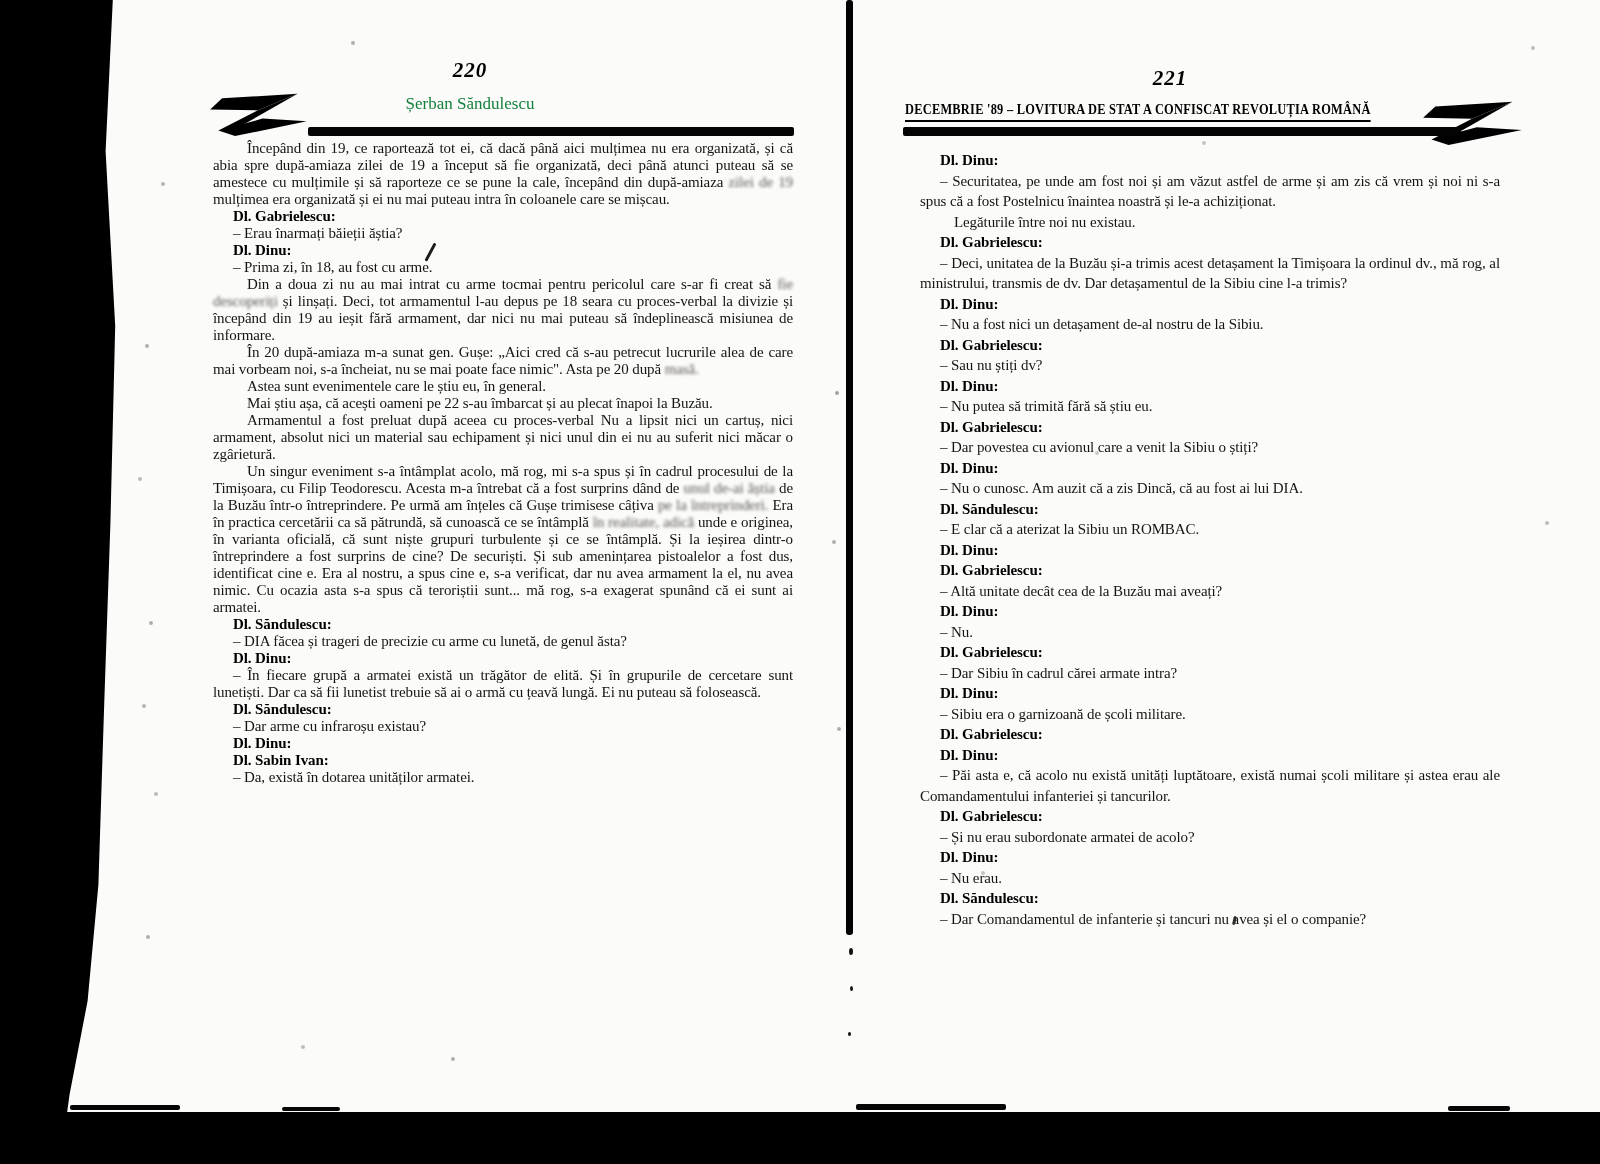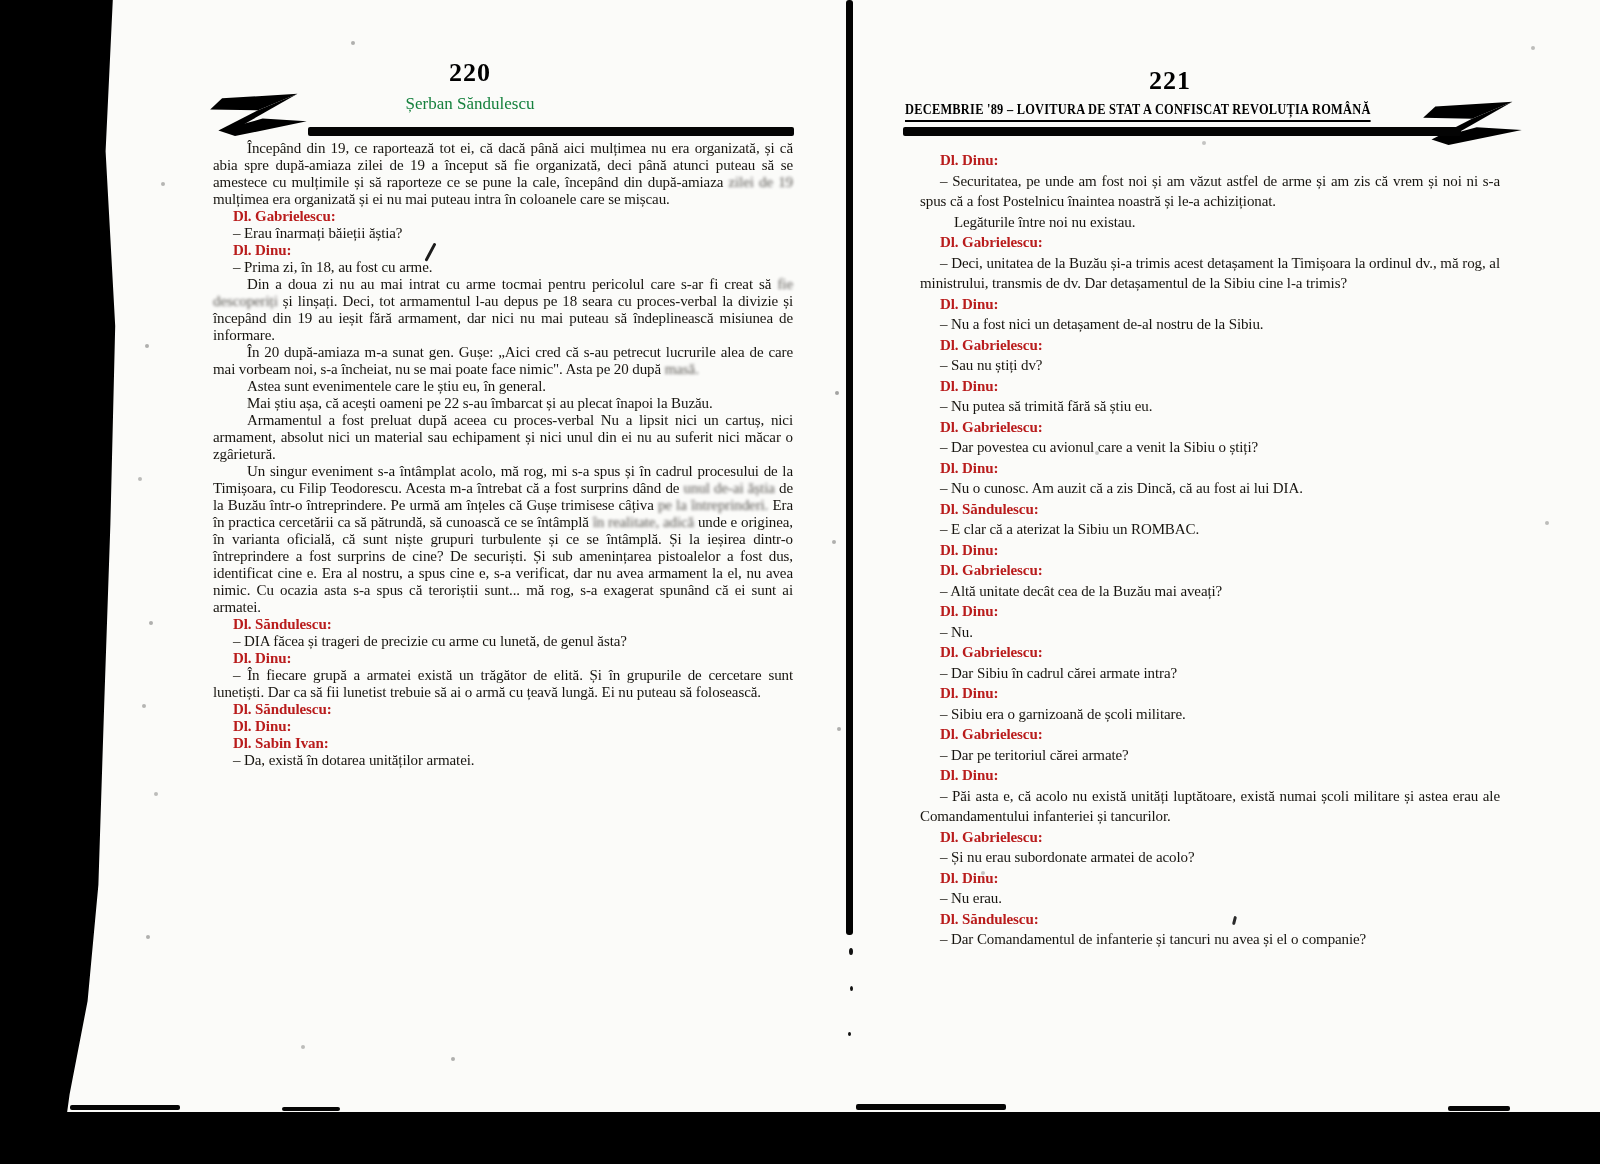--- a/index.html
+++ b/index.html
@@ -7,40 +7,40 @@
              font-family:"Liberation Serif","DejaVu Serif",serif;color:#17140f;}
   
   .black-left{position:absolute;left:0;top:0;width:120px;height:1164px;background:#000;
               clip-path:polygon(0 0,94% 0,88% 13%,96% 28%,92% 45%,87% 60%,82% 76%,73% 86%,58% 94%,50% 100%,0 100%);}
   .black-bottom{position:absolute;left:0;top:1112px;width:1600px;height:52px;background:#000;}
   .edge-dash{position:absolute;background:#050505;border-radius:2px;}
   
   .gutter{position:absolute;left:846px;top:0;width:7px;height:935px;background:#020202;border-radius:3px;}
   .gutter-dot{position:absolute;background:#111;border-radius:50%;}
   
-  .pagenum{position:absolute;font-size:26px;font-weight:bold;text-align:center;letter-spacing:1px;color:#000;}
+  .pagenum{position:absolute;font-size:21px;font-weight:bold;text-align:center;letter-spacing:1px;color:#000;font-style:italic;}
   .pagenum.left{left:190px;width:560px;top:58px;}
   .pagenum.right{left:890px;width:560px;top:66px;}
   .runhead-left{position:absolute;left:190px;width:560px;top:94px;font-size:17px;text-align:center;color:#15803d;}
   .runhead-right-wrap{position:absolute;left:905px;top:100px;width:620px;white-space:nowrap;}
   .runhead-right{display:inline-block;transform:scaleX(0.80);transform-origin:left center;
                  font-weight:bold;font-size:15.5px;letter-spacing:0.3px;color:#000;
                  border-bottom:2px solid #000;padding-bottom:2px;}
   .rule{position:absolute;background:#040404;border-radius:2px;}
   .rule.left-page{left:308px;top:127px;width:486px;height:9px;}
   .rule.right-page{left:903px;top:127px;width:558px;height:9px;}
   .zlogo{position:absolute;}
   .zlogo.left-page{left:206px;top:91px;width:104px;height:46px;}
   .zlogo.right-page{left:1412px;top:99px;width:120px;height:47px;}
   
   .body{position:absolute;width:580px;text-align:justify;font-size:15px;letter-spacing:-0.1px;}
   .body.left-page{left:213px;top:140px;line-height:17px;}
   .body.right-page{left:920px;top:150px;line-height:20.5px;}
   .blk{margin:0;text-indent:34px;}
-  .blk.speaker{font-weight:bold;text-indent:20px;color:#b91c1c;}
+  .blk.speaker{font-weight:bold;text-indent:20px;color:#000000;}
   .blk.dialog{text-indent:20px;}
   .smudge{filter:blur(1.4px);opacity:.72;}
   
   .penmark{position:absolute;left:429px;top:242px;width:2.5px;height:20px;background:#1c1c1c;
            transform:rotate(28deg);border-radius:2px;}
   .tickmark{position:absolute;left:1233px;top:916px;width:3px;height:9px;background:#2a2a2a;
             transform:rotate(14deg);border-radius:2px;}
   .specks{position:absolute;left:0;top:0;width:2px;height:2px;background:transparent;border-radius:50%;
     box-shadow:352px 42px 0 1px rgba(0,0,0,.30),1532px 47px 0 1px rgba(0,0,0,.25),
     162px 183px 0 1px rgba(0,0,0,.28),146px 345px 0 1px rgba(0,0,0,.30),
@@ -90,20 +90,21 @@
         <p class="blk para"><span>În 20 după-amiaza m-a sunat gen. Gușe: „Aici cred că s-au petrecut lucrurile alea de care mai vorbeam noi, s-a încheiat, nu se mai poate face nimic". Asta pe 20 după </span><span class="smudge">masă.</span></p>
         <p class="blk para">Astea sunt evenimentele care le știu eu, în general.</p>
         <p class="blk para">Mai știu așa, că acești oameni pe 22 s-au îmbarcat și au plecat înapoi la Buzău.</p>
         <p class="blk para">Armamentul a fost preluat după aceea cu proces-verbal Nu a lipsit nici un cartuș, nici armament, absolut nici un material sau echipament și nici unul din ei nu au suferit nici măcar o zgârietură.</p>
         <p class="blk para"><span>Un singur eveniment s-a întâmplat acolo, mă rog, mi s-a spus și în cadrul procesului de la Timișoara, cu Filip Teodorescu. Acesta m-a întrebat că a fost surprins dând de </span><span class="smudge">unul de-ai ăștia</span><span> de la Buzău într-o întreprindere. Pe urmă am înțeles că Gușe trimisese câțiva </span><span class="smudge">pe la întreprinderi.</span><span> Era în practica cercetării ca să pătrundă, să cunoască ce se întâmplă </span><span class="smudge">în realitate, adică</span><span> unde e originea, în varianta oficială, că sunt niște grupuri turbulente și ce se întâmplă. Și la ieșirea dintr-o întreprindere a fost surprins de cine? De securiști. Și sub amenințarea pistoalelor a fost dus, identificat cine e. Era al nostru, a spus cine e, s-a verificat, dar nu avea armament la el, nu avea nimic. Cu ocazia asta s-a spus că teroriștii sunt... mă rog, s-a exagerat spunând că ei sunt ai armatei.</span></p>
         <p class="blk speaker">Dl. Săndulescu:</p>
         <p class="blk dialog">– DIA făcea și trageri de precizie cu arme cu lunetă, de genul ăsta?</p>
         <p class="blk speaker">Dl. Dinu:</p>
         <p class="blk dialog">– În fiecare grupă a armatei există un trăgător de elită. Și în grupurile de cercetare sunt lunetiști. Dar ca să fii lunetist trebuie să ai o armă cu țeavă lungă. Ei nu puteau să folosească.</p>
         <p class="blk speaker">Dl. Săndulescu:</p>
+        <p class="blk dialog">– Dar arme cu infraroșu existau?</p>
         <p class="blk speaker">Dl. Dinu:</p>
         <p class="blk speaker">Dl. Sabin Ivan:</p>
         <p class="blk dialog">– Da, există în dotarea unităților armatei.</p>
       </div>
     <div class="penmark"></div>
   </section>
 
   <section>
     <div class="pagenum right">221</div>
     <div class="runhead-right-wrap">
@@ -136,21 +137,20 @@
         <p class="blk speaker">Dl. Dinu:</p>
         <p class="blk speaker">Dl. Gabrielescu:</p>
         <p class="blk dialog">– Altă unitate decât cea de la Buzău mai aveați?</p>
         <p class="blk speaker">Dl. Dinu:</p>
         <p class="blk dialog">– Nu.</p>
         <p class="blk speaker">Dl. Gabrielescu:</p>
         <p class="blk dialog">– Dar Sibiu în cadrul cărei armate intra?</p>
         <p class="blk speaker">Dl. Dinu:</p>
         <p class="blk dialog">– Sibiu era o garnizoană de școli militare.</p>
         <p class="blk speaker">Dl. Gabrielescu:</p>
-        <p class="blk dialog">– Dar pe teritoriul cărei armate?</p>
         <p class="blk speaker">Dl. Dinu:</p>
         <p class="blk dialog">– Păi asta e, că acolo nu există unități luptătoare, există numai școli militare și astea erau ale Comandamentului infanteriei și tancurilor.</p>
         <p class="blk speaker">Dl. Gabrielescu:</p>
         <p class="blk dialog">– Și nu erau subordonate armatei de acolo?</p>
         <p class="blk speaker">Dl. Dinu:</p>
         <p class="blk dialog">– Nu erau.</p>
         <p class="blk speaker">Dl. Săndulescu:</p>
         <p class="blk dialog">– Dar Comandamentul de infanterie și tancuri nu avea și el o companie?</p>
       </div>
     <div class="tickmark"></div>

